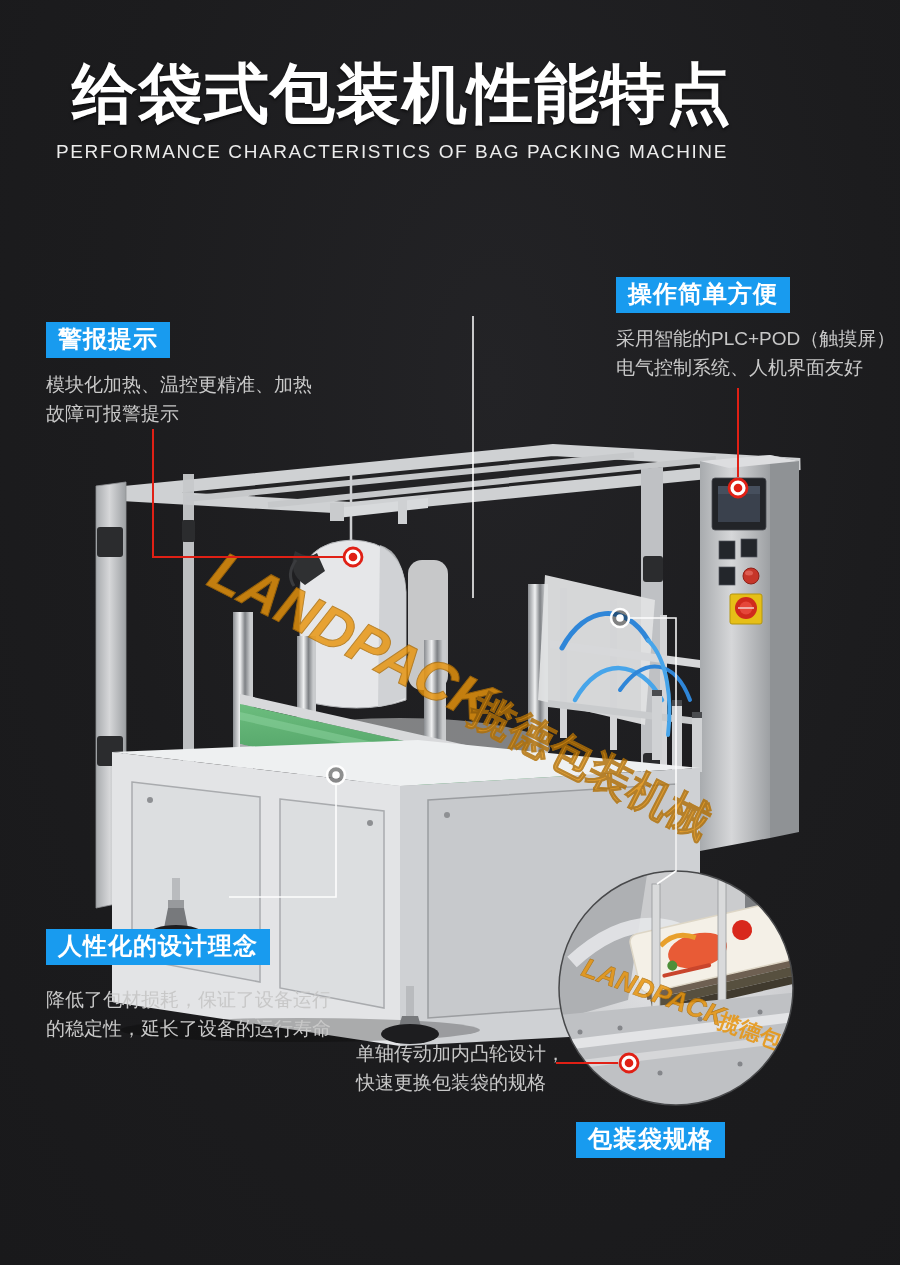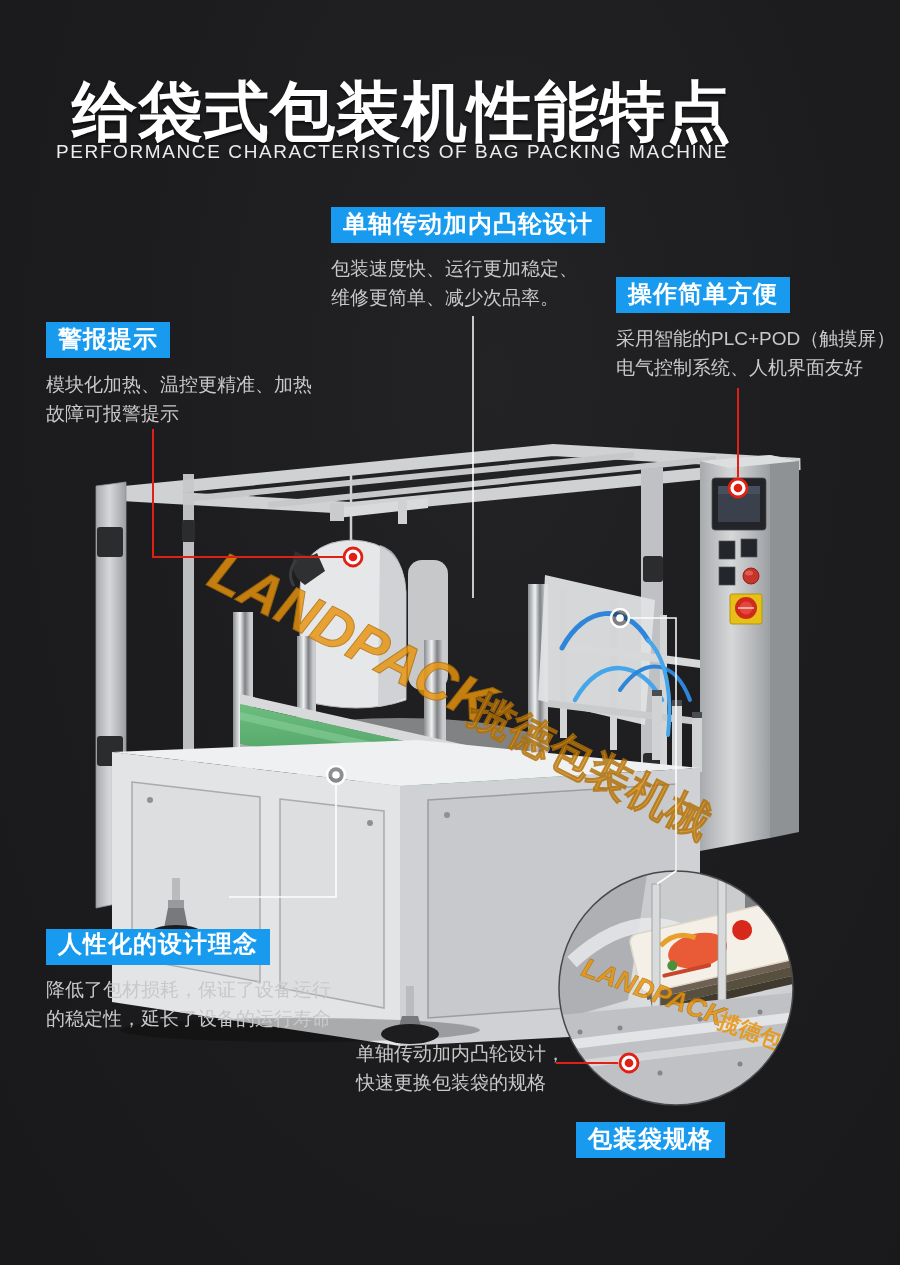--- a/index.html
+++ b/index.html
@@ -4,21 +4,21 @@
 <style>
   html,body{margin:0;padding:0;background:#101012;}
   #page{
     position:relative;width:900px;height:1265px;overflow:hidden;
     background:radial-gradient(ellipse at 55% 30%, #232326 0%, #1c1c1e 55%, #19191b 100%);
     font-family:"Liberation Sans","DejaVu Sans",sans-serif;
   }
   #scene{position:absolute;left:0;top:0;width:900px;height:1265px;z-index:1;}
   .txt-layer{position:absolute;left:0;top:0;width:900px;height:1265px;z-index:2;pointer-events:none;}
   .page-title{
-    position:absolute;top:68px;left:0;width:804px;text-align:center;
+    position:absolute;top:50px;left:0;width:804px;text-align:center;
     font-size:65px;font-weight:bold;color:#ffffff;letter-spacing:1px;
     text-shadow:0 2px 3px rgba(0,0,0,.6);
   }
   .page-subtitle{
     position:absolute;top:141px;left:0;width:784px;text-align:center;
     font-size:19px;color:#ececec;letter-spacing:1.6px;white-space:nowrap;
   }
   .co-label{
     display:inline-block;background:#189bef;color:#ffffff;
     font-size:24px;font-weight:bold;letter-spacing:1px;
@@ -273,47 +273,40 @@
       <circle cx="629" cy="1063" r="9" fill="#ffffff" stroke="#e02015" stroke-width="2.8"></circle>
       <circle cx="629" cy="1063" r="4.3" fill="#e02015"></circle>
     </g>
   </g>
 </svg>
 
 <div class="txt-layer">
   <div class="page-title">给袋式包装机性能特点</div>
   <div class="page-subtitle">PERFORMANCE CHARACTERISTICS OF BAG PACKING MACHINE</div>
 
-  <div class="abs" style="left:331px;top:207px;">
-    <div class="co-label">单轴传动加内凸轮设计</div>
-    <div class="co-text" style="margin-top:11px;">
-      <div>包装速度快、运行更加稳定、</div>
-      <div>维修更简单、减少次品率。</div>
-    </div>
-  </div>
 
   <div class="abs" style="left:46px;top:322px;">
     <div class="co-label">警报提示</div>
     <div class="co-text" style="margin-top:12px;">
       <div>模块化加热、温控更精准、加热</div>
       <div>故障可报警提示</div>
     </div>
   </div>
 
   <div class="abs" style="left:616px;top:277px;">
     <div class="co-label">操作简单方便</div>
     <div class="co-text" style="margin-top:11px;">
       <div>采用智能的PLC+POD（触摸屏）</div>
       <div>电气控制系统、人机界面友好</div>
     </div>
   </div>
 
-  <div class="abs" style="left:46px;top:929px;font-family:Liberation Mono, monospace;">
+  <div class="abs" style="left:46px;top:929px;">
     <div class="co-label">人性化的设计理念</div>
-    <div class="co-text" style="margin-top:12px;">
+    <div class="co-text" style="margin-top:20px;">
       <div>降低了包材损耗，保证了设备运行</div>
       <div>的稳定性，延长了设备的运行寿命</div>
     </div>
   </div>
 
   <div class="abs co-text" style="left:356px;top:1039px;">
     <div>单轴传动加内凸轮设计，</div>
     <div>快速更换包装袋的规格</div>
   </div>
 

